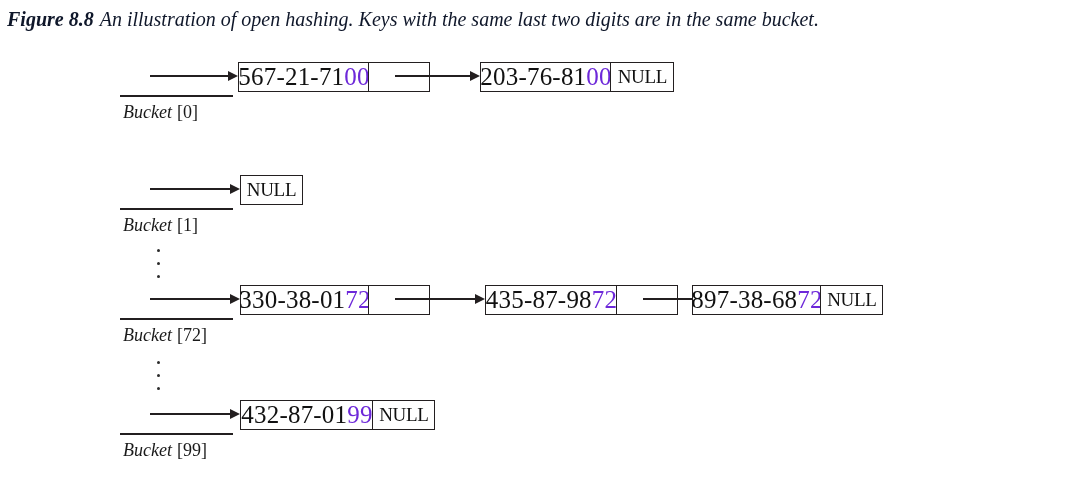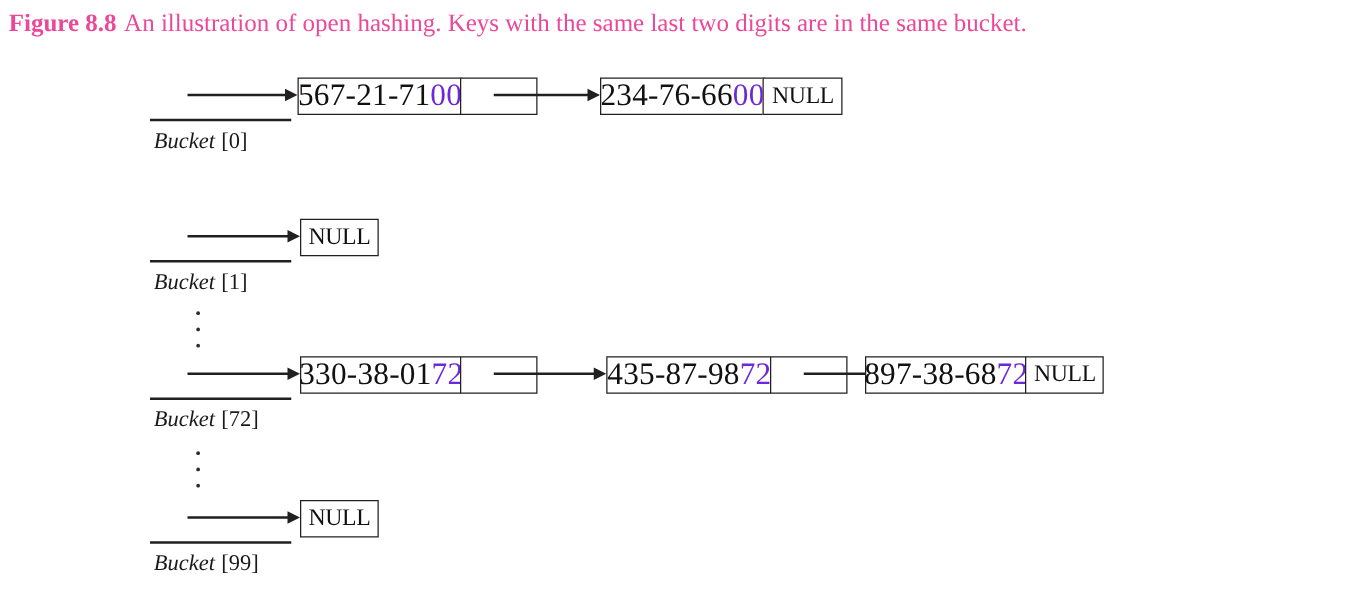--- a/index.html
+++ b/index.html
@@ -1,21 +1,21 @@
 <!DOCTYPE html>
 <html><head>
 <meta charset="utf-8">
 <style>
   html,body{margin:0;padding:0;background:#ffffff;}
   #canvas{
     position:relative;width:1090px;height:480px;background:#ffffff;
     font-family:"Liberation Serif", serif;color:#111111;overflow:hidden;
   }
   
-  .caption{position:absolute;left:7px;top:8px;font-size:20px;white-space:nowrap;color:#ec4899;}
+  .caption{position:absolute;left:7px;top:8px;font-size:20px;white-space:nowrap;color:#0f172a;font-style:italic;}
   .caption .cap-label{font-weight:bold;margin-right:6px;}
   
   .node{position:absolute;display:flex;height:30px;}
   .cell{
     box-sizing:border-box;border:1.6px solid #231f20;background:#ffffff;
     display:flex;align-items:center;justify-content:center;height:30px;
   }
   .cell + .cell{margin-left:-1.6px;}
   .keycell{font-size:25px;letter-spacing:0.2px;white-space:nowrap;}
   .keycell .hl{color:#6d28d9;}
@@ -54,21 +54,21 @@
       <span>567-21-71</span>
         <span class="hl">00</span>
     </div>
     <div class="cell" style="width:62px;"></div>
   </div>
 
   <div class="arrow" style="left:395px;top:75px;width:76px;"></div>
 
   <div class="node" style="left:480px;top:62px;">
     <div class="cell keycell" style="width:132px;">
-      <span>234-76-66</span>
+      <span>203-76-81</span>
         <span class="hl">00</span>
     </div>
     <div class="cell nullcell" style="width:64px;">NULL</div>
   </div>
 
   <div class="arrow" style="left:150px;top:188px;width:81px;"></div>
   <div class="slotline" style="top:208px;"></div>
   <div class="bucket-label" style="top:215px;">
     <span class="bname">Bucket</span><span>[1]</span>
   </div>
@@ -119,16 +119,20 @@
   <div class="dot" style="top:374px;"></div>
   <div class="dot" style="top:387px;"></div>
 
   <div class="arrow" style="left:150px;top:413px;width:81px;"></div>
   <div class="slotline" style="top:433px;"></div>
   <div class="bucket-label" style="top:440px;">
     <span class="bname">Bucket</span><span>[99]</span>
   </div>
 
   <div class="node" style="left:240px;top:400px;">
+    <div class="cell keycell" style="width:134px;">
+      <span>432-87-01</span>
+        <span class="hl">99</span>
+    </div>
     <div class="cell nullcell" style="width:63px;">NULL</div>
   </div>
 
 </div>
 
 </body></html>

